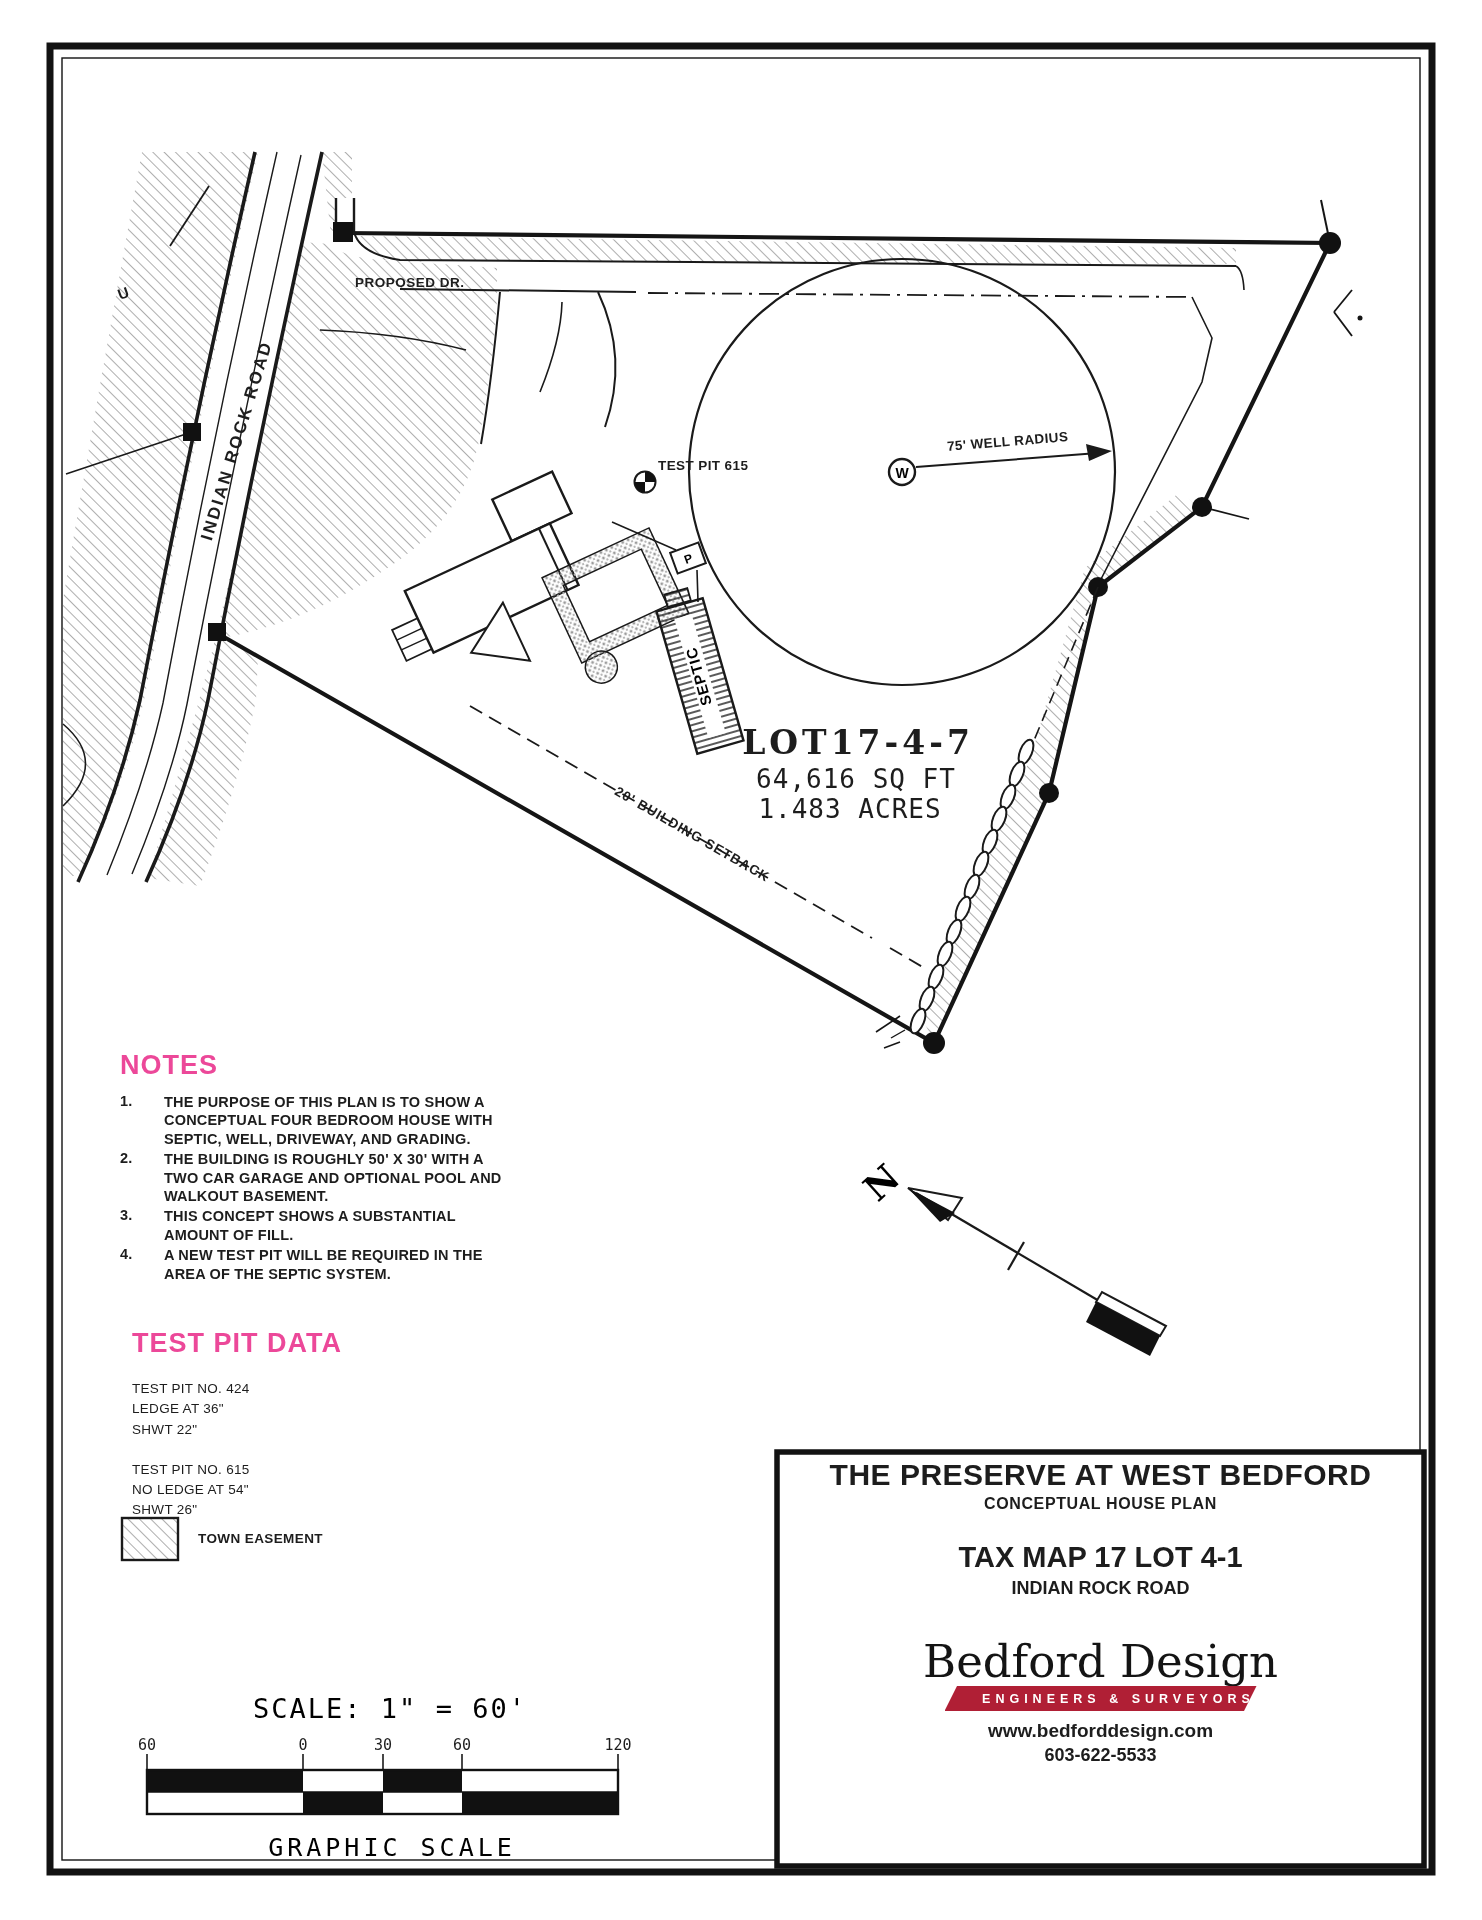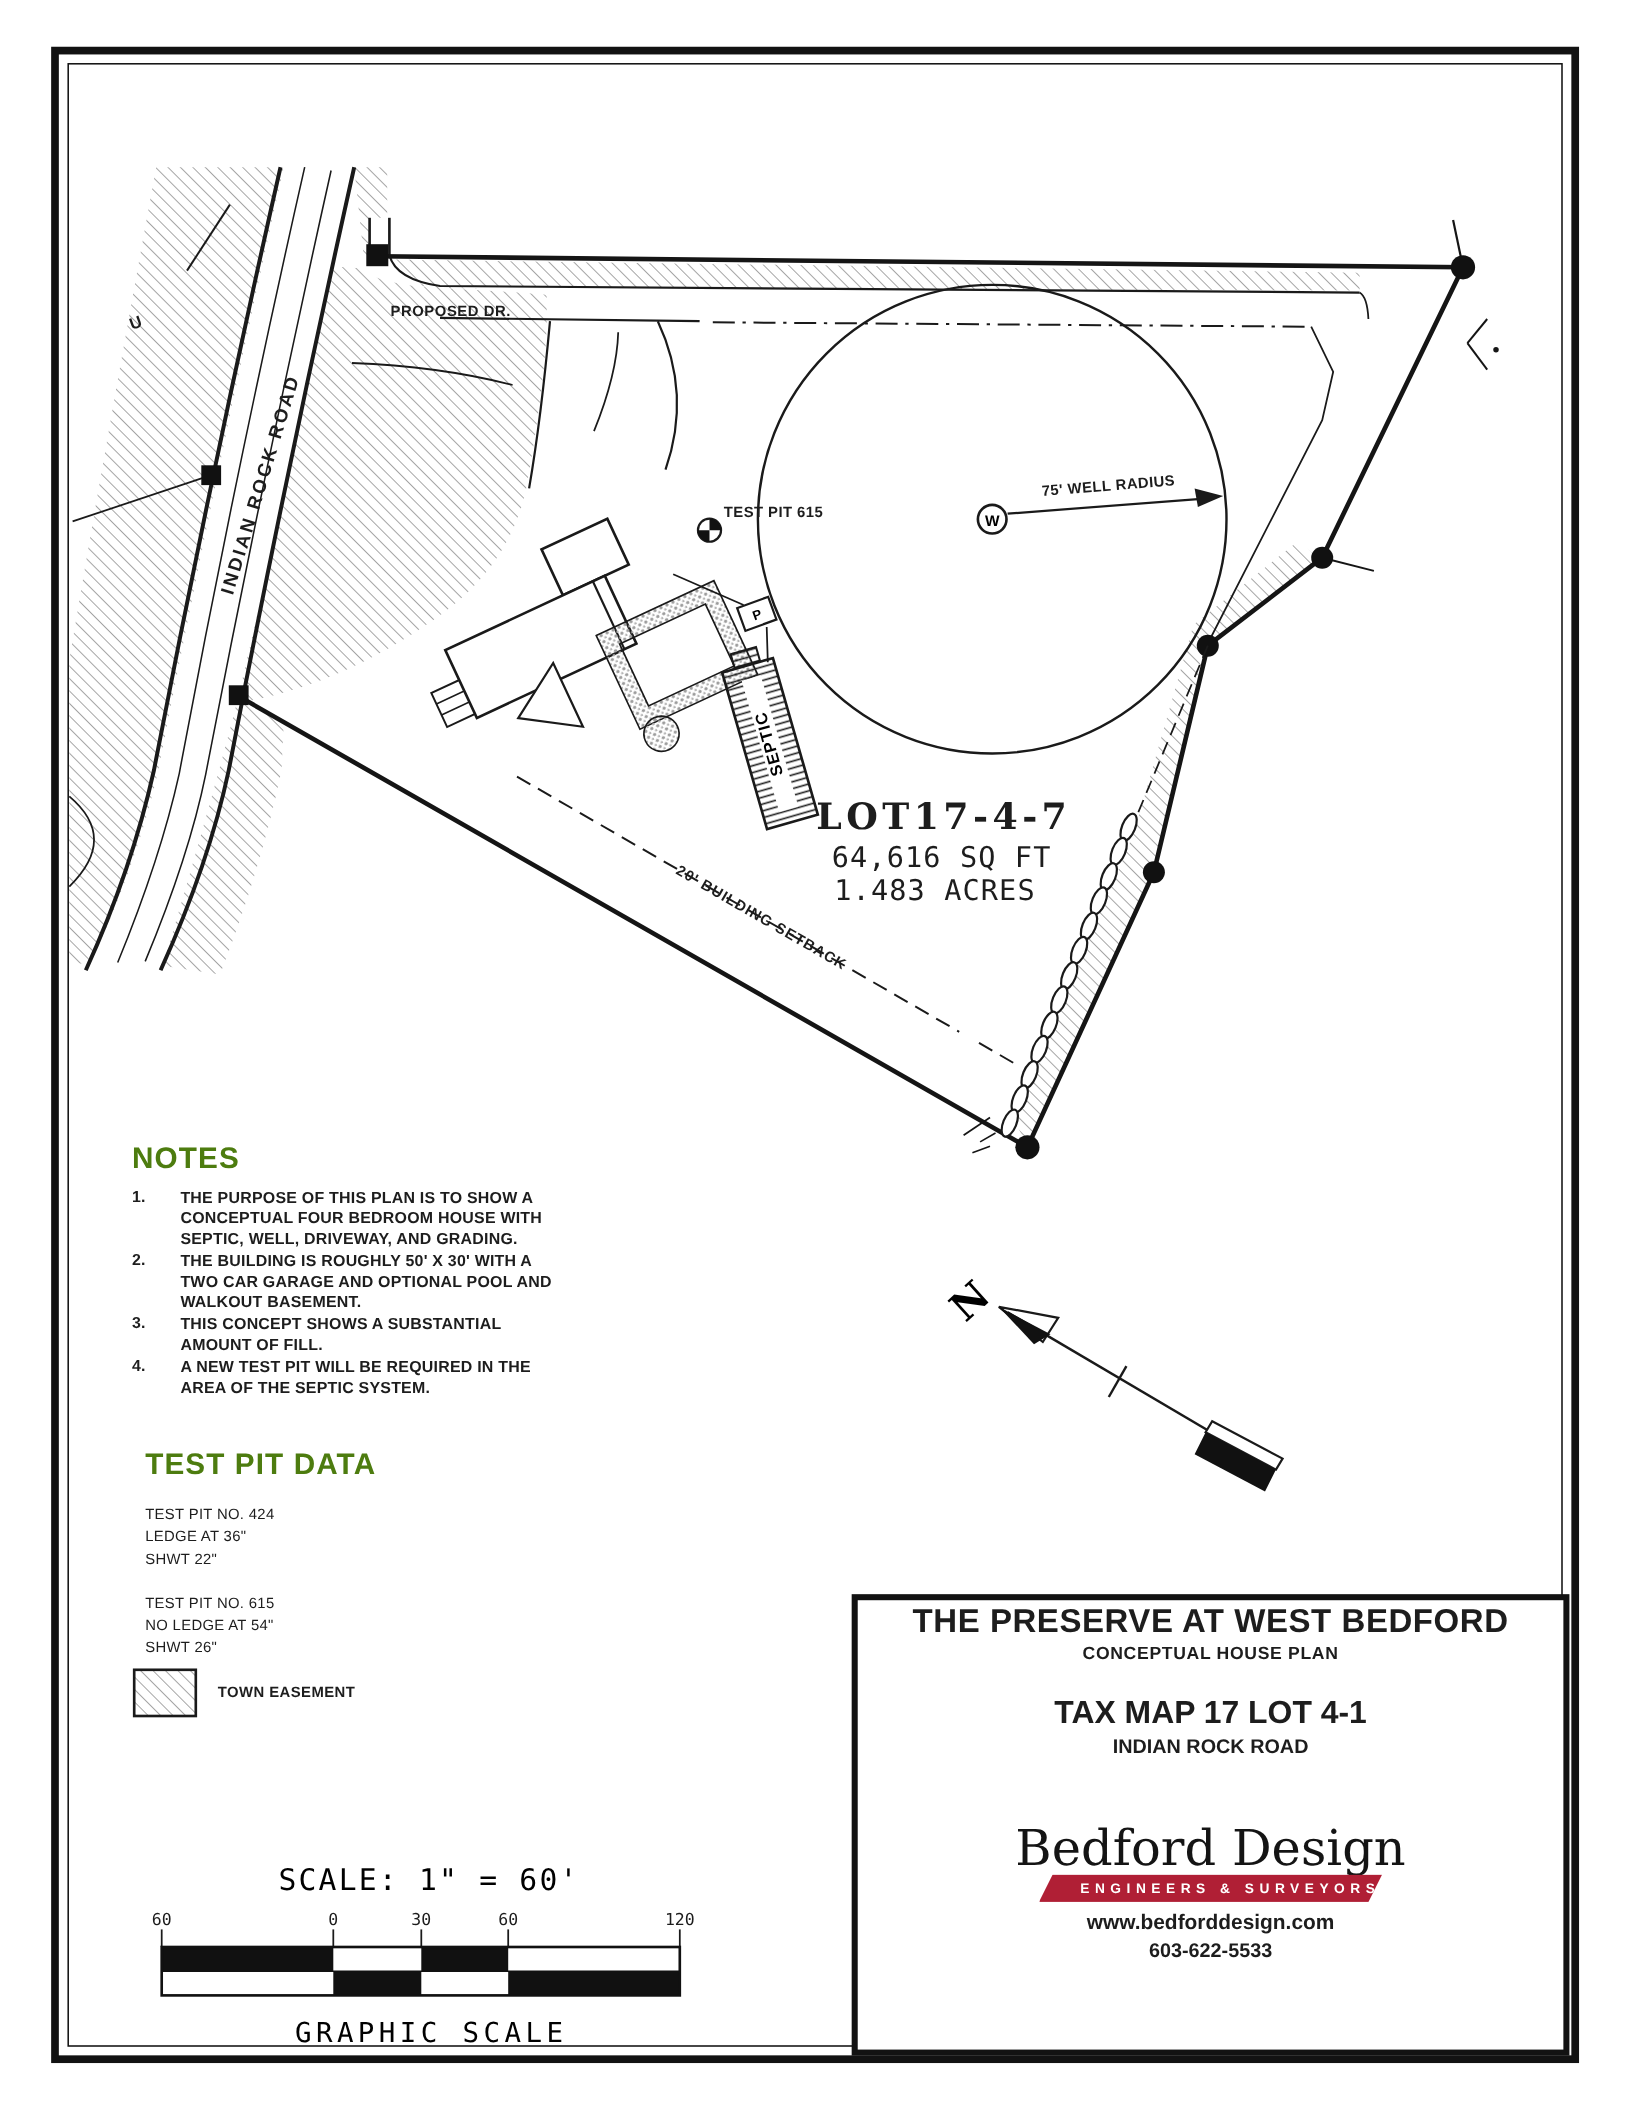--- a/index.html
+++ b/index.html
@@ -2,37 +2,37 @@
 <html><head>
 <meta charset="utf-8">
 <style>
   html,body{margin:0;padding:0;background:#f7f7f7;}
   .sheet{position:relative;width:1482px;height:1920px;background:#fff;overflow:hidden;
          font-family:"Liberation Sans",sans-serif;color:#1d1d1d;}
   svg{position:absolute;left:0;top:0;}
   .ov{position:absolute;}
   
   .notes{left:120px;top:1038px;width:392px;}
-  .notes h3, .tpd h3{margin:0 0 12px 0;font-size:27px;font-weight:600;letter-spacing:1px;color:#4d7c0f;}
+  .notes h3, .tpd h3{margin:12px 0 12px 0;font-size:27px;font-weight:600;letter-spacing:1px;color:#ec4899;}
   .note-item{display:flex;margin:0 0 2px 0;}
   .note-num{width:44px;flex:0 0 44px;font-size:14.5px;font-weight:700;letter-spacing:.2px;}
   .note-text{font-size:14.5px;font-weight:700;line-height:1.27;letter-spacing:.2px;}
   
   .tpd{left:132px;top:1316px;width:360px;}
   .tpd .pit{margin-top:20px;font-size:13.5px;font-weight:400;line-height:1.5;letter-spacing:.3px;}
   
   .legend-label{left:198px;top:1531px;font-size:13.5px;font-weight:700;letter-spacing:.4px;}
   
   .tblock{left:783px;top:1458px;width:635px;text-align:center;}
   .tb-project{font-size:30px;font-weight:700;letter-spacing:.5px;}
   .tb-sub{font-size:16px;font-weight:700;letter-spacing:.6px;margin-top:3px;}
   .tb-tax{font-size:29px;font-weight:700;margin-top:28px;}
   .tb-street{font-size:18px;font-weight:700;margin-top:4px;}
   .tb-town{font-size:18px;font-weight:700;margin-top:2px;}
-  .tb-logo{font-family:"DejaVu Serif",serif;font-size:45px;color:#141414;margin-top:58px;line-height:1;}
+  .tb-logo{font-family:"DejaVu Serif",serif;font-size:45px;color:#141414;margin-top:40px;line-height:1;}
   .tb-banner{width:312px;height:25px;margin:2px auto 0 auto;
              clip-path:polygon(4% 0,100% 0,96% 100%,0 100%);
              display:flex;align-items:center;justify-content:center;}
   .tb-banner span{color:#fff;font-size:12.5px;font-weight:700;letter-spacing:5px;margin-left:36px;}
   .tb-web{font-size:19px;font-weight:700;margin-top:9px;}
   .tb-phone{font-size:18px;font-weight:600;margin-top:3px;}
 </style>
 </head>
 <body>
 

